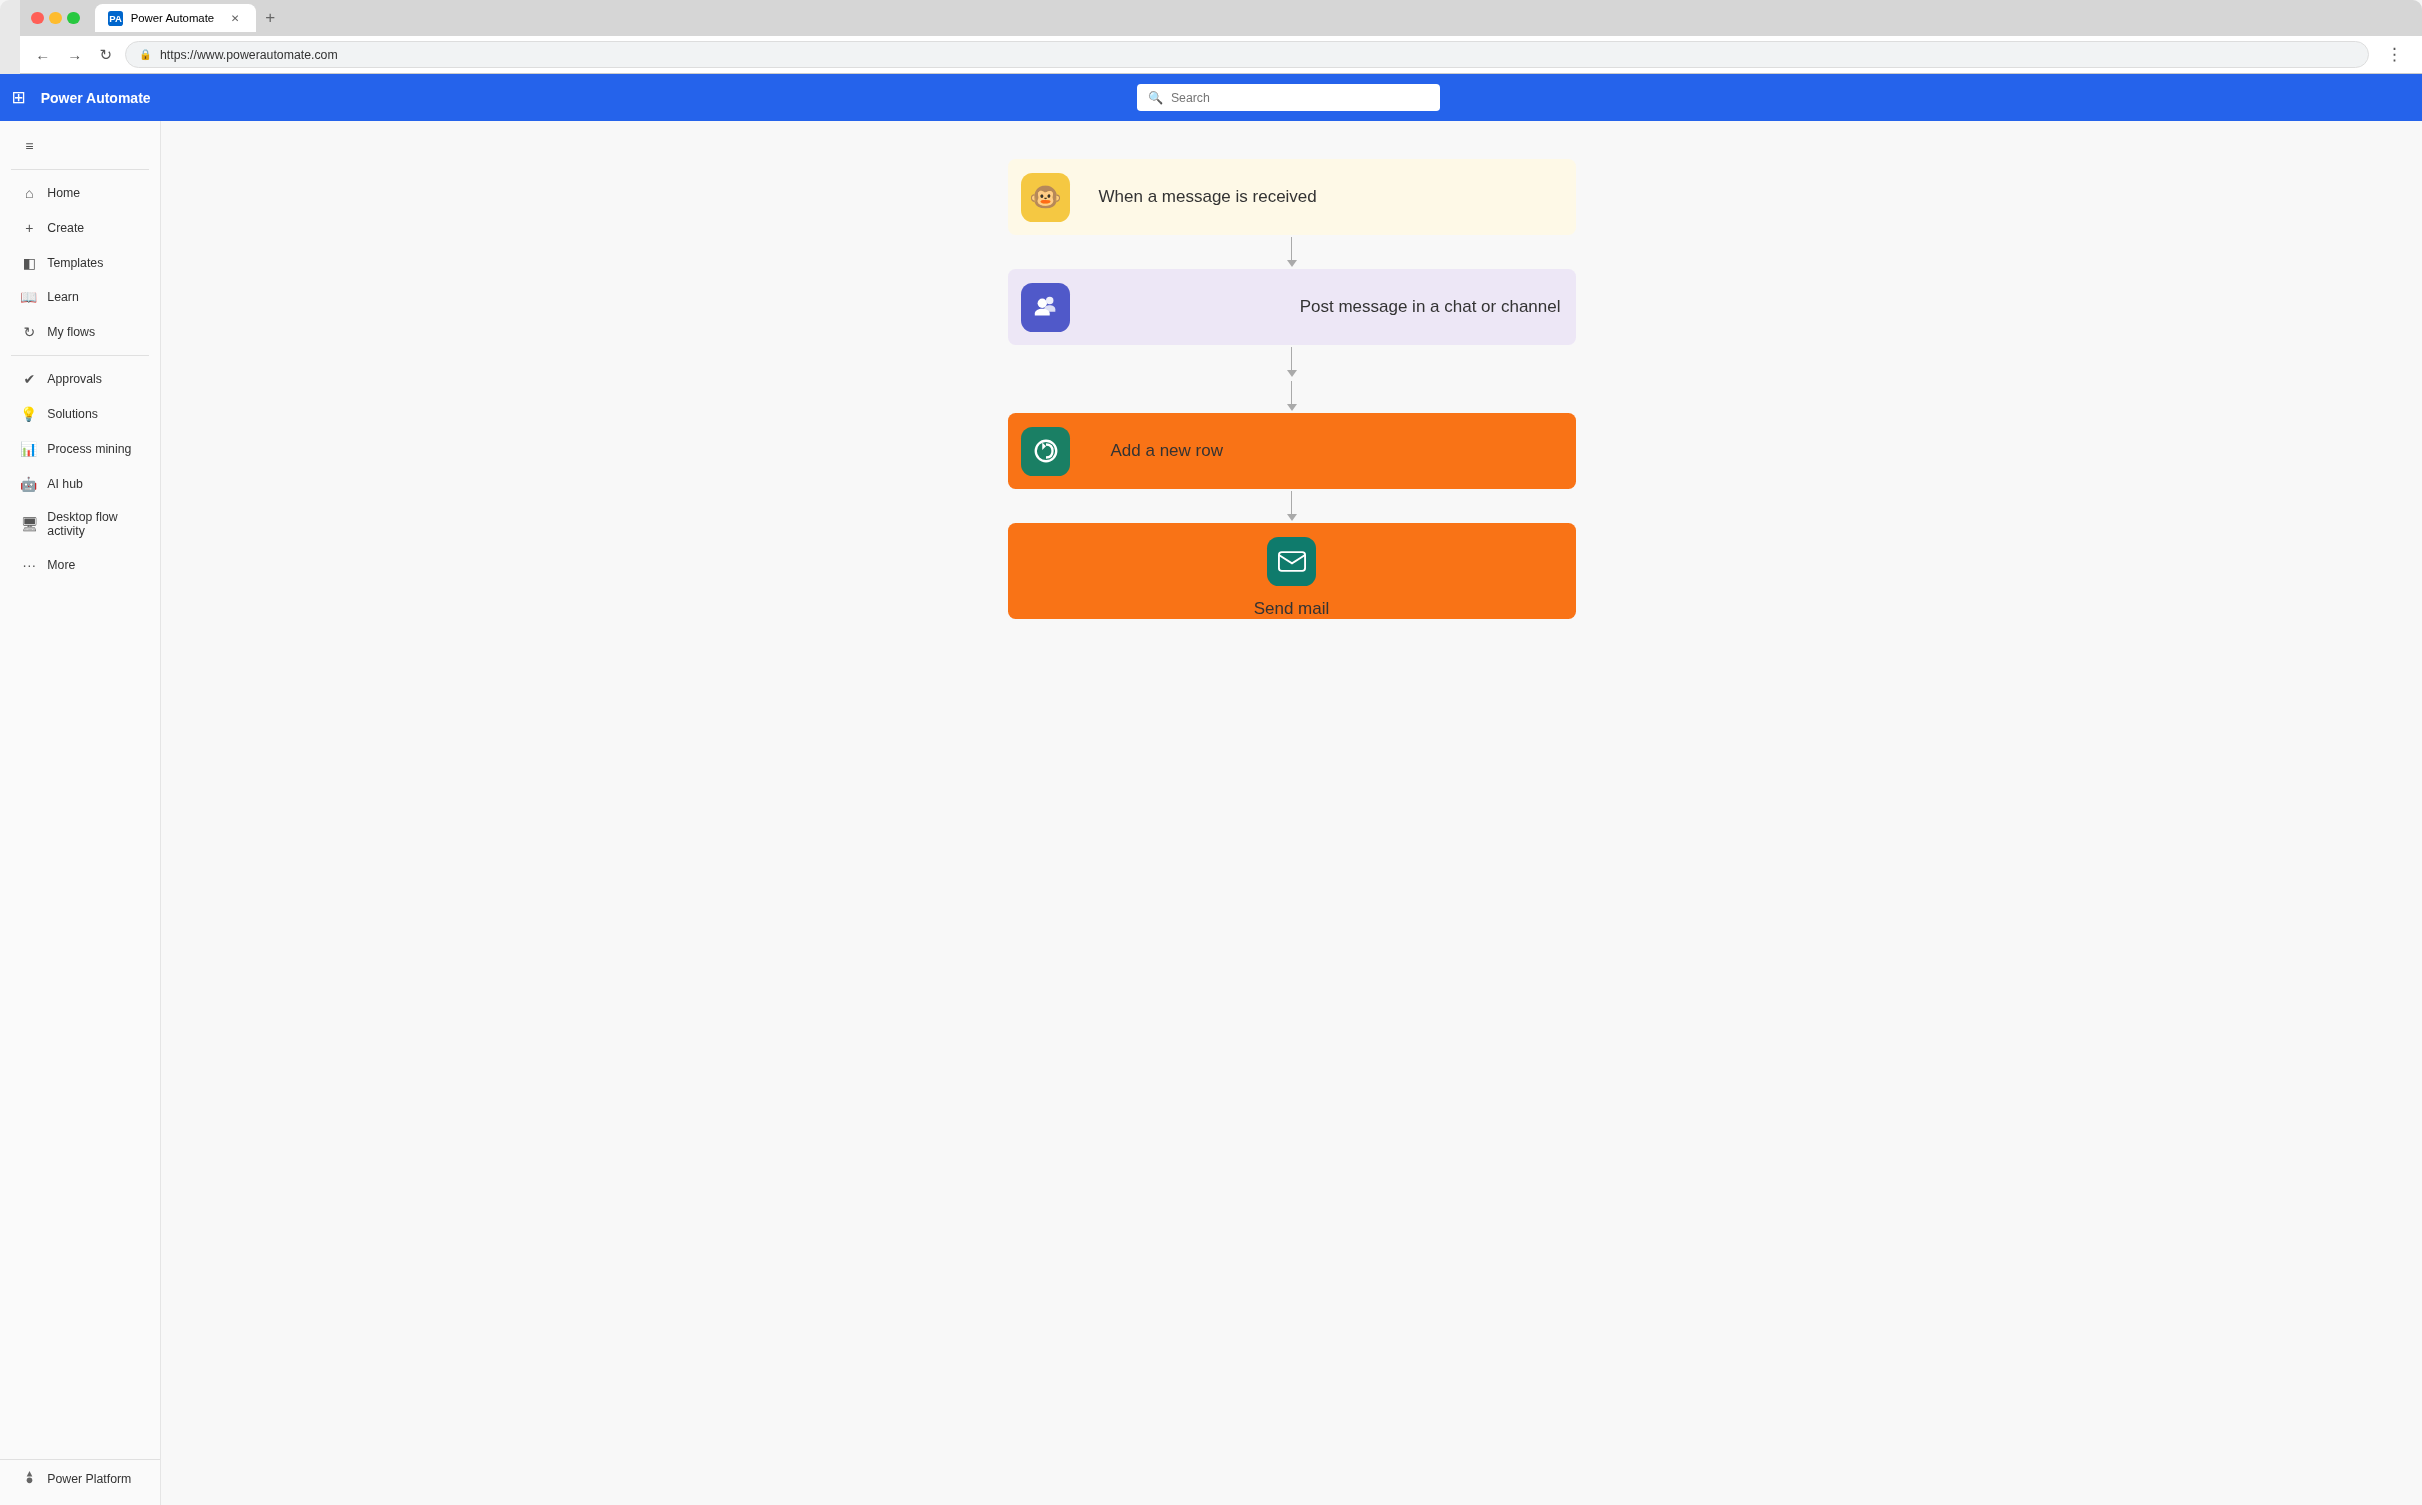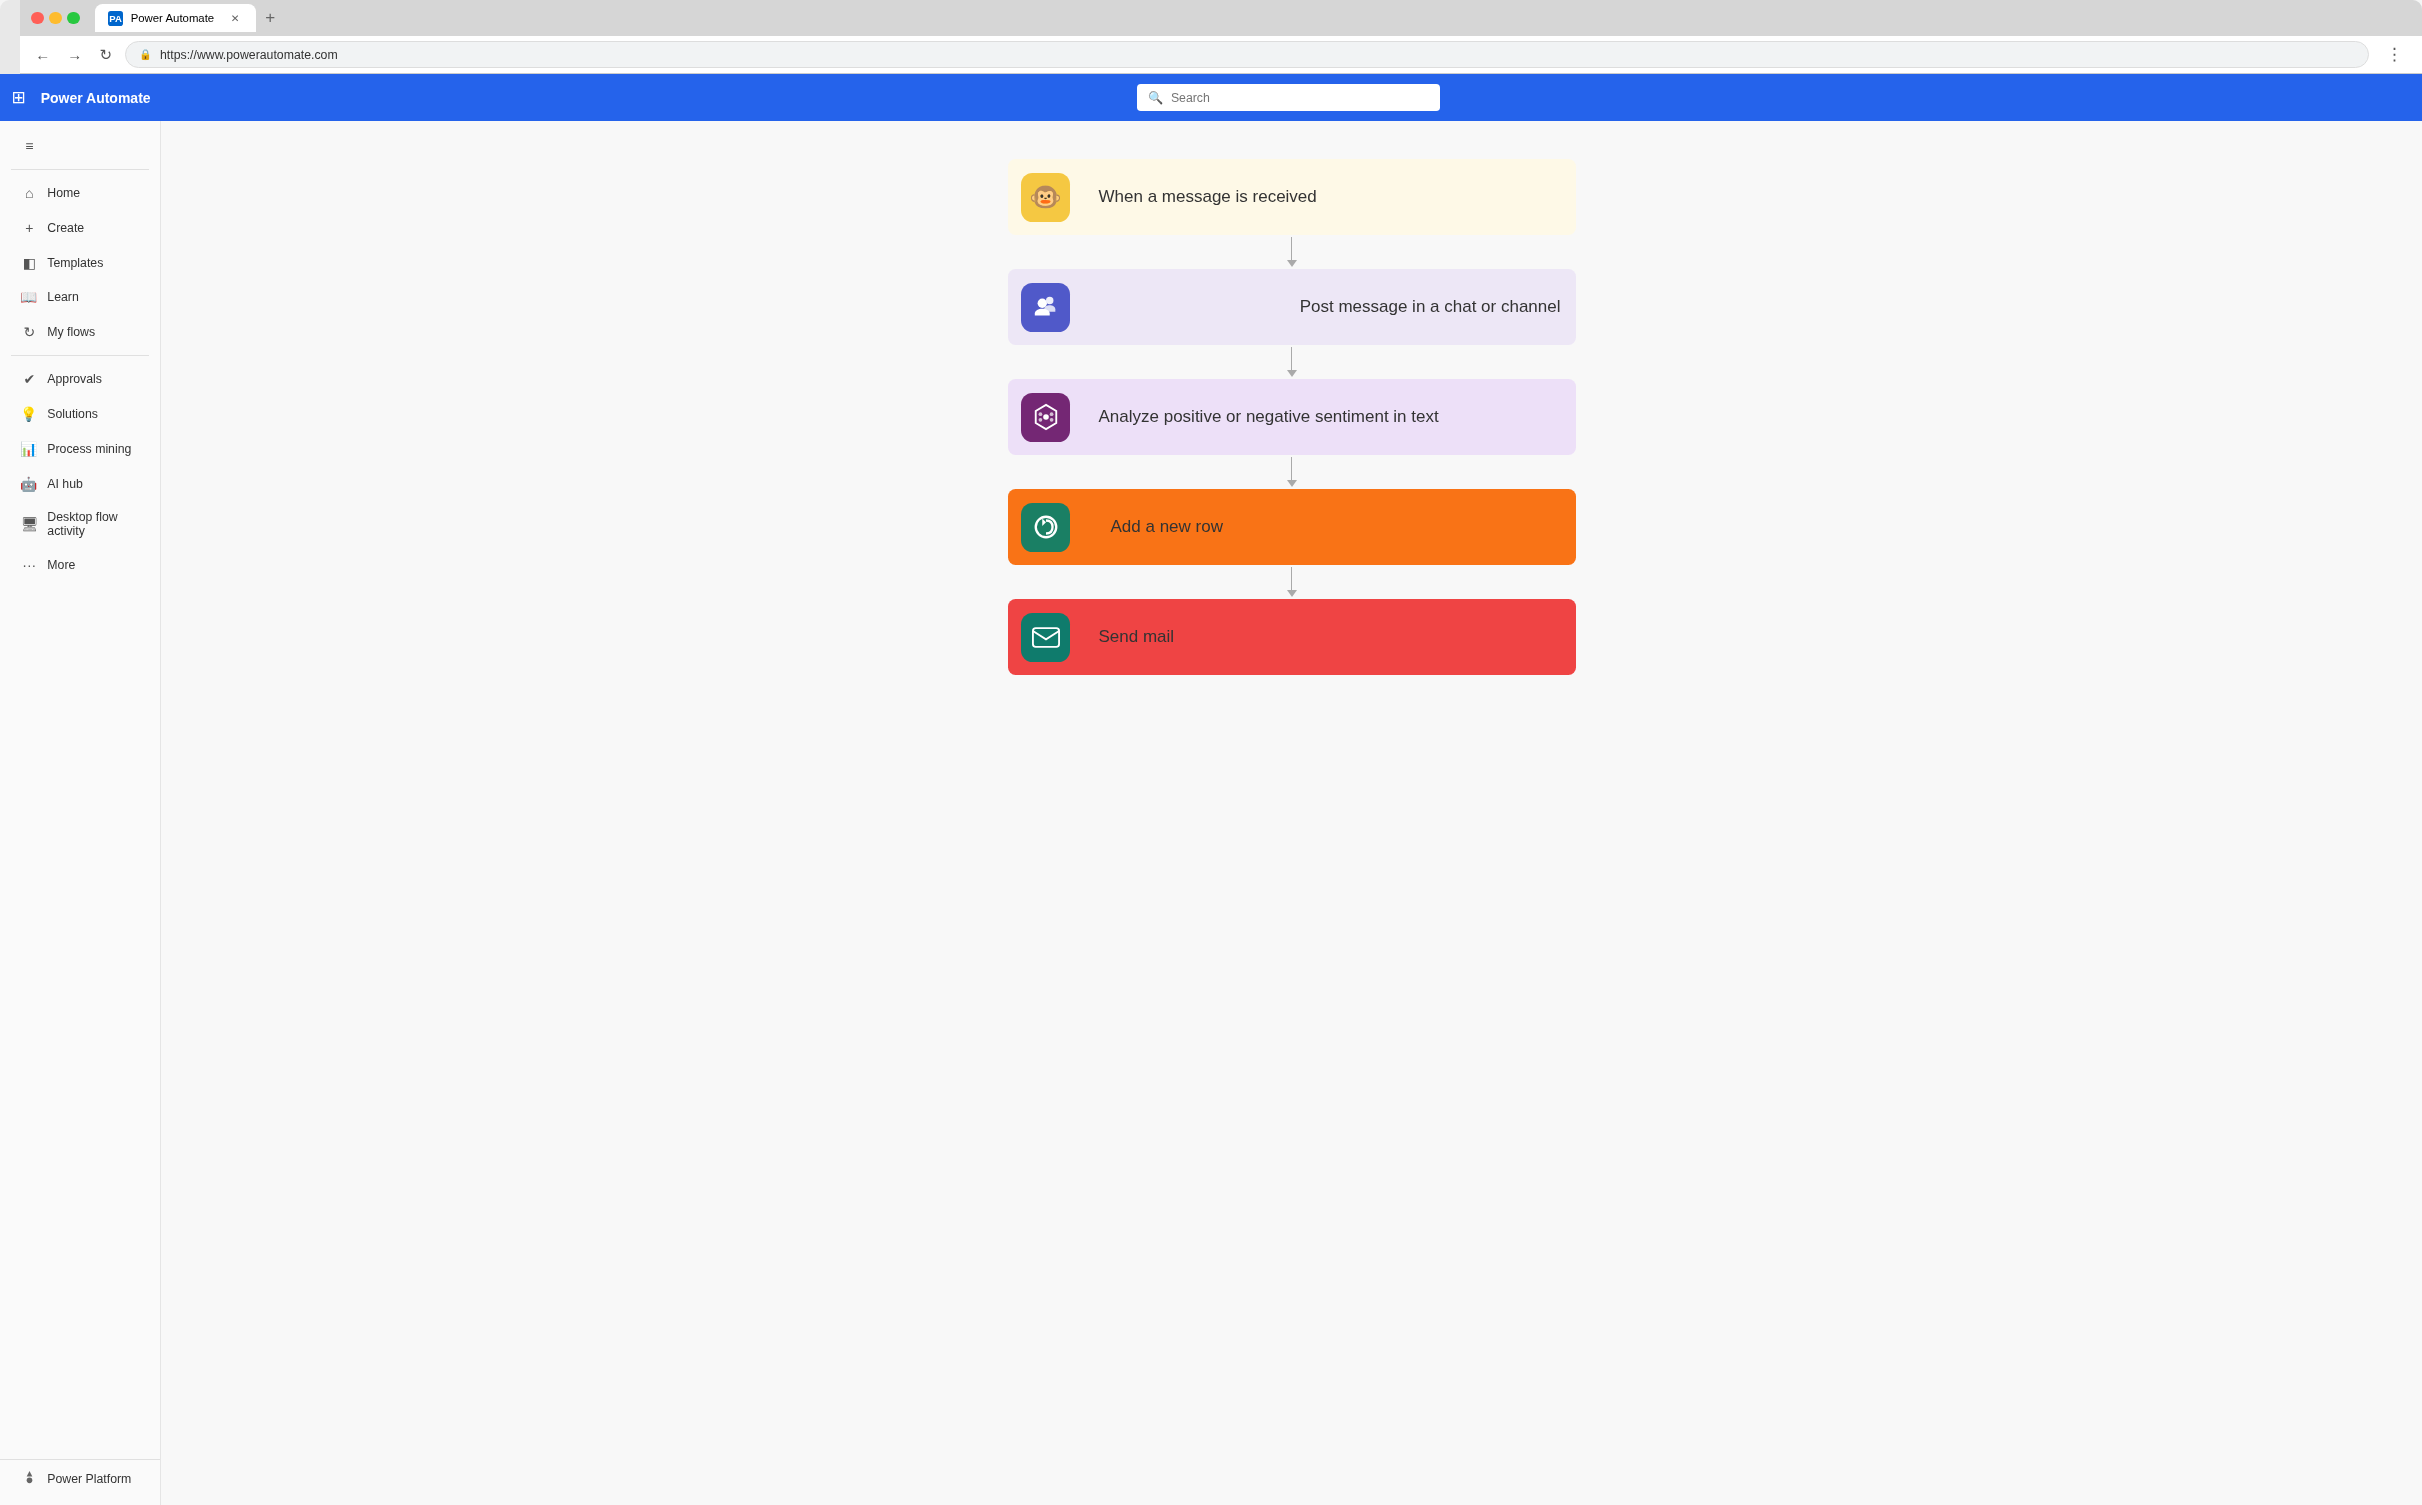--- a/index.html
+++ b/index.html
@@ -249,21 +249,21 @@
       border-left: 5.7px solid transparent;
       border-right: 5.7px solid transparent;
       border-top: 7.6px solid #aaa;
     }
 
     
     .block-yellow { background: #fef9e7; }
     .block-purple { background: #ede7f6; justify-content: space-between; }
     .block-violet { background: #ede0f8; }
     .block-green { background: #f97316; gap: 12px; }
-    .block-blue { background: #ef4444; }
+    .block-blue { background: #f97316; flex-direction: column; }
 
     
     .sidebar-footer {
       margin-top: auto;
       border-top: 0.9px solid #e0e0e0;
       padding-top: 1px;
     }
   </style>
 </head>
 <body>
@@ -410,36 +410,20 @@
             </div>
           </div>
           <span class="flow-block-label">Post message in a chat or channel</span>
         </div>
 
         <div class="flow-arrow">
           <div class="arrow-line"></div>
           <div class="arrow-head"></div>
         </div>
 
-        <div class="flow-block block-violet">
-          <div class="flow-block-icon">
-            <div class="icon-inner" style="background:#742774;">
-
-              <svg width="28" height="28" viewBox="0 0 30 30" fill="none">
-                <polygon points="15,2 26,8.5 26,21.5 15,28 4,21.5 4,8.5" stroke="white" stroke-width="2" fill="none"></polygon>
-                <circle cx="15" cy="15" r="3" fill="white"></circle>
-                <circle cx="9" cy="12" r="2" fill="white" opacity="0.7"></circle>
-                <circle cx="21" cy="12" r="2" fill="white" opacity="0.7"></circle>
-                <circle cx="9" cy="18" r="2" fill="white" opacity="0.7"></circle>
-                <circle cx="21" cy="18" r="2" fill="white" opacity="0.7"></circle>
-              </svg>
-            </div>
-          </div>
-          <span class="flow-block-label">Analyze positive or negative sentiment in text</span>
-        </div>
 
         <div class="flow-arrow">
           <div class="arrow-line"></div>
           <div class="arrow-head"></div>
         </div>
 
         <div class="flow-block block-green">
           <div class="flow-block-icon">
             <div class="icon-inner" style="background:#1a7f64;">
 

